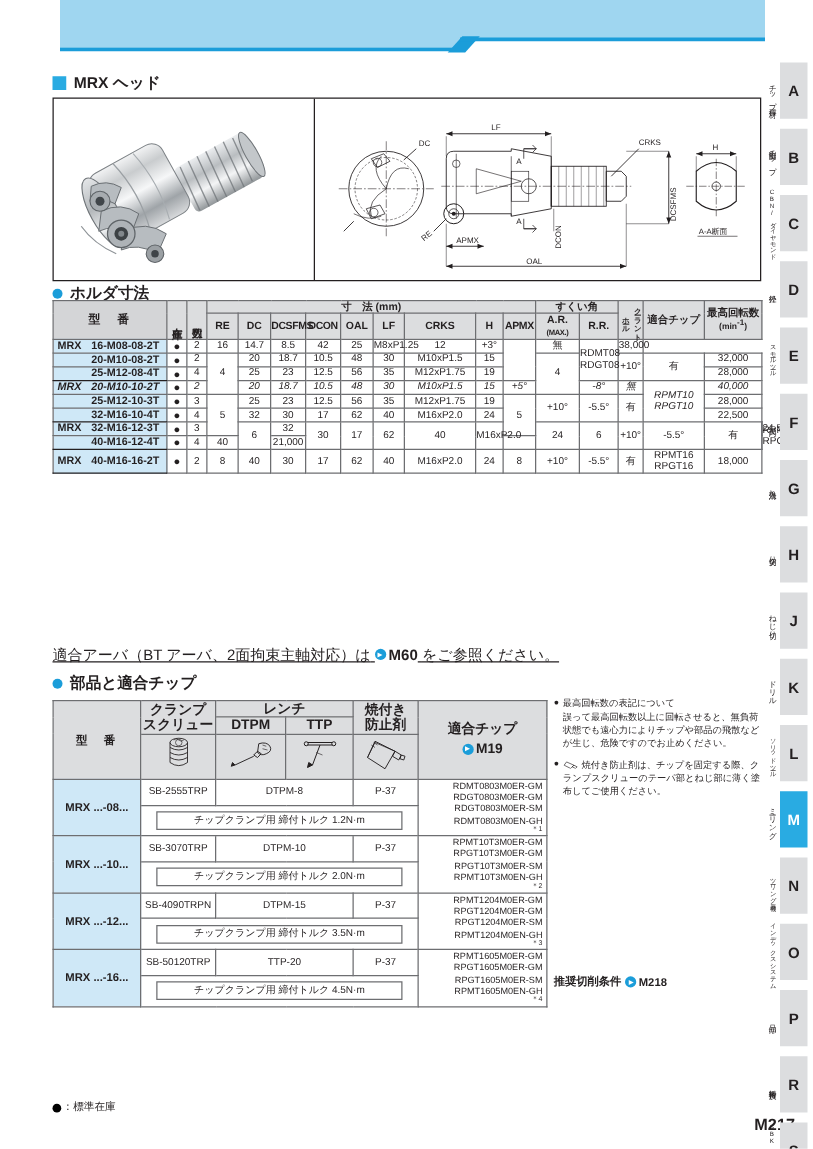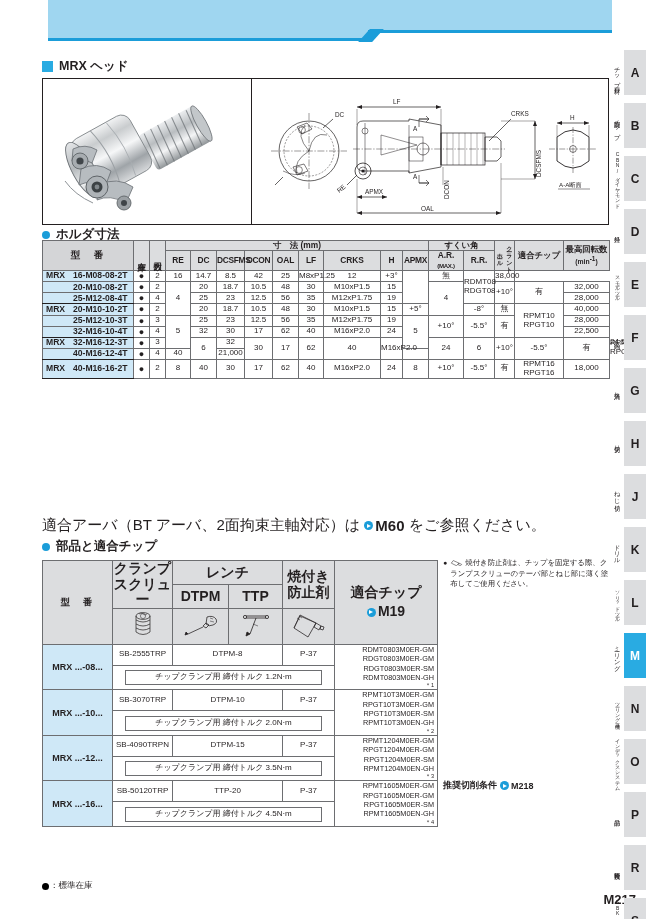--- a/index.html
+++ b/index.html
@@ -80,32 +80,32 @@
   }
   .tbl1 td.model .pfx { display:inline-block; width:27px; }
   .tbl1 thead td.modelhead { background:#d4d5d7; }
   .tbl1 td.stock { font-size:9px; }
   .vtxt { writing-mode:vertical-rl; text-orientation:upright; letter-spacing:0px; line-height:1; margin:0 auto; }
   .tiny { font-size:6.1px; letter-spacing:-0.3px; }
   .sup { font-size:6.5px; vertical-align:0.45em; }
   .unitsm { font-size:6.8px; }
 
   .tbl2 { left:42px; top:560px; width:395px; }
-  .tbl2 thead td { background:#dcdddf; font-weight:bold; font-size:14px; }
+  .tbl2 thead td { background:#dcdddf; font-weight:bold; font-size:11px; }
   .tbl2 td.model2 { background:#cfe8f7; font-weight:bold; font-size:9px; }
   .tbl2 td.iconcell { background:#dcdddf; height:36px; }
   .tbl2 td.chiplist { font-size:7.3px; line-height:1.28; text-align:right; padding-right:3px; position:relative;margin-left:24px; }
   .torquebox {
     border:0.6px solid #6d6e71; font-size:8px; padding:2px 0;
     margin:0 12px;
   }
 
   
   .arbor-note {
-    position:absolute; left:42px; top:516px; font-size:15px; white-space:nowrap;
+    position:absolute; left:42px; top:516px; font-size:12px; white-space:nowrap;text-decoration:underline;
   }
   .mlink {
     display:inline-flex; align-items:center; gap:2px;
     font-weight:bold; color:#231f20;
   }
   .arrowdot {
     display:inline-block; width:9px; height:9px; border-radius:50%;
     background:#1b9dd9; position:relative; vertical-align:-1px;
   }
   .arrowdot::after {
@@ -447,21 +447,21 @@
         <td>4</td>
         <td>25</td>
         <td>23</td>
         <td>12.5</td>
         <td>56</td>
         <td>35</td>
         <td>M12xP1.75</td>
         <td>19</td>
         <td>28,000</td>
       </tr>
-      <tr style="border-top: 1px solid rgb(35, 31, 32);">
+      <tr style="border-top: 1px solid rgb(35, 31, 32); font-style: italic;">
         <td class="model" style="border-top: 1px solid rgb(35, 31, 32);"><span class="pfx">MRX</span>20-M10-10-2T</td>
         <td class="stock">●</td>
         <td>2</td>
         <td>20</td>
         <td>18.7</td>
         <td>10.5</td>
         <td>48</td>
         <td>30</td>
         <td>M10xP1.5</td>
         <td>15</td>
@@ -695,20 +695,27 @@
           <div class="torquebox">チップクランプ用 締付トルク 4.5N·m</div>
         </td>
       </tr>
     </tbody>
 </table>
 
 <div class="notes">
   <div class="note-blk">
     <span class="note-bullet">●</span>
     <div>
+      <div class="note-title">最高回転数の表記について</div>
+      <div class="note-body">誤って最高回転数以上に回転させると、無負荷状態でも遠心力によりチップや部品の飛散などが生じ、危険ですのでお止めください。</div>
+    </div>
+  </div>
+  <div class="note-blk">
+    <span class="note-bullet">●</span>
+    <div>
       <div>
         <svg class="tubemini" viewBox="0 0 20 10">
           <g stroke="#231f20" fill="none" stroke-width="0.8">
             <path d="M5 2 l9 4 l-4 4 l-8 -4 z"></path>
               <path d="M14 6 l4 2 l-2 2 l-4 -2 z"></path>
           </g>
         </svg>
         <span>焼付き防止剤は、チップを固定する際、クランプスクリューのテーパ部とねじ部に薄く塗布してご使用ください。</span>
       </div>
     </div>

